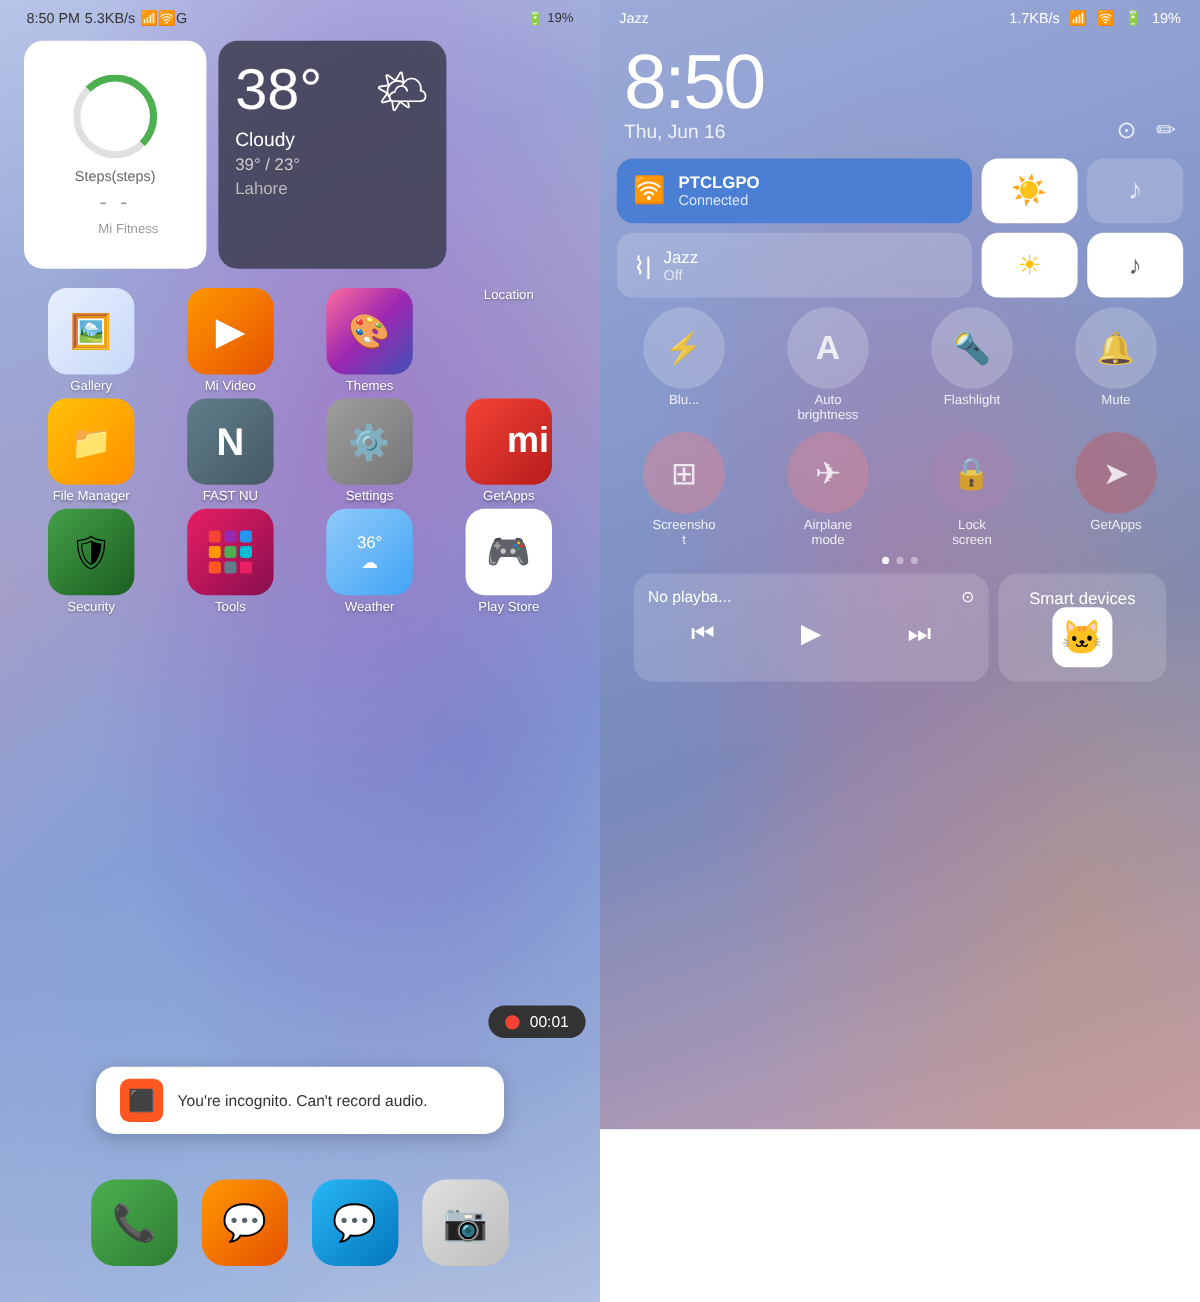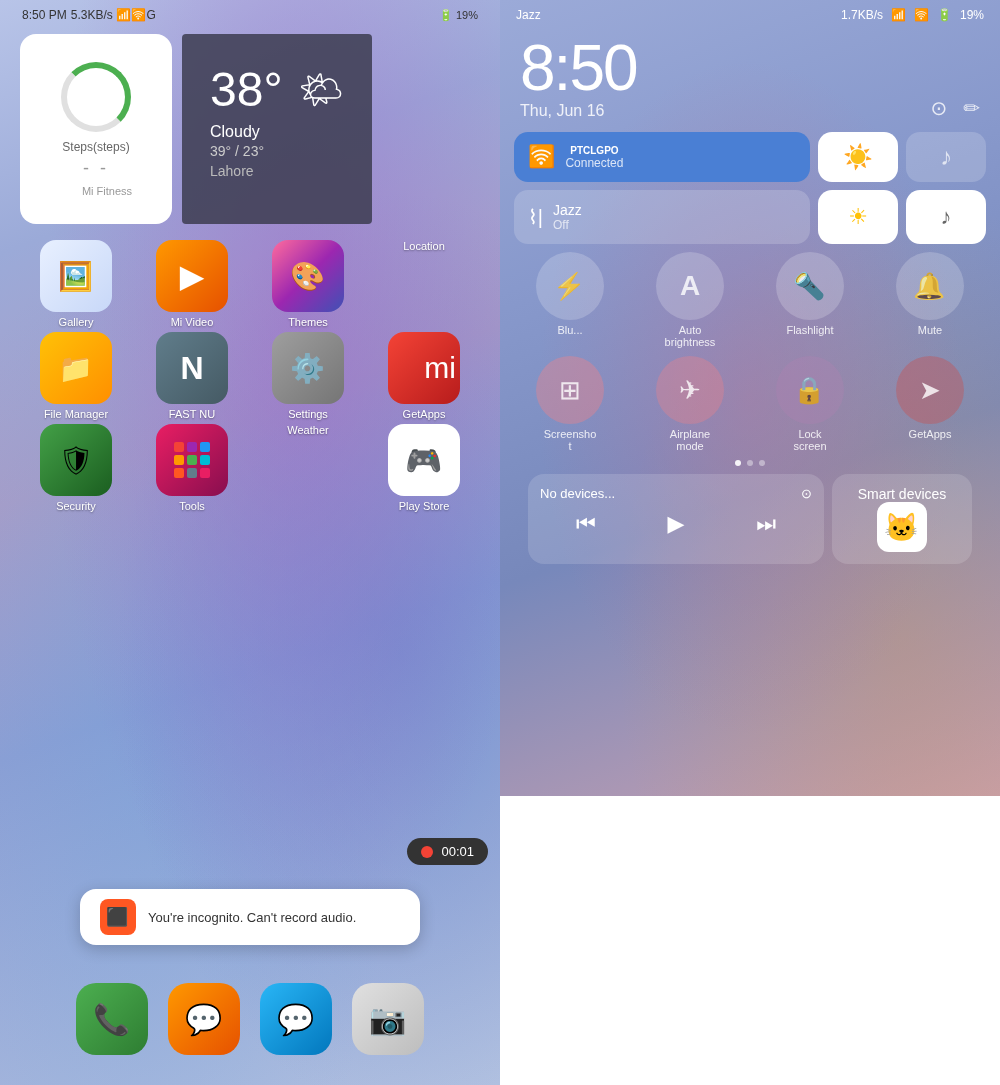--- a/index.html
+++ b/index.html
@@ -84,24 +84,24 @@
     }
     .mi-fitness-dashes {
       font-size: 18px;
       color: #999;
       letter-spacing: 3px;
       margin-top: 4px;
     }
 
     .weather-widget {
       background: rgba(60,60,80,0.85);
-      border-radius: 4px;
+      border-radius: 16px;
       width: 190px;
       height: 190px;
-      padding: 28px;
+      padding: 14px;
       color: white;
     }
     .weather-top {
       display: flex;
       align-items: center;
       justify-content: space-between;
     }
     .weather-temp {
       font-size: 48px;
       font-weight: 300;
@@ -256,21 +256,21 @@
       justify-content: center;
       font-size: 30px;
     }
     .dock-phone { background: linear-gradient(135deg, #4caf50, #2e7d32); }
     .dock-messages { background: linear-gradient(135deg, #ff9800, #e65100); }
     .dock-chat { background: linear-gradient(135deg, #29b6f6, #0277bd); }
 
     
     .right-panel {
       width: 500px;
-      height: 796px;
+      height: 941px;
       background: linear-gradient(160deg, #9baad8 0%, #8899cc 30%, #7788bb 60%, #c8a0b0 100%);
       position: relative;
       overflow: hidden;
     }
 
     .right-bg {
       position: absolute;
       top: 0; left: 0; right: 0; bottom: 0;
       background:
         radial-gradient(ellipse at 50% 50%, rgba(180,120,160,0.5) 0%, transparent 60%),
@@ -334,21 +334,21 @@
       flex: 1;
       background: #4a7fd4;
       border-radius: 14px;
       padding: 12px 14px;
       display: flex;
       align-items: center;
       gap: 10px;
       color: white;
     }
     .wifi-icon { font-size: 22px; }
-    .wifi-info .wifi-name { font-size: 10px; font-weight: 600; text-align: center; }
+    .wifi-info .wifi-name { font-size: 14px; font-weight: 600; text-align: center; }
     .wifi-info .wifi-status { font-size: 12px; color: rgba(255,255,255,0.8); }
     .small-tile {
       width: 80px;
       background: rgba(255,255,255,0.18);
       border-radius: 14px;
       display: flex;
       align-items: center;
       justify-content: center;
       font-size: 24px;
       color: rgba(255,255,255,0.7);
@@ -571,21 +571,21 @@
         <div class="app-icon icon-fastnu" style="color:white;font-size:32px;font-weight:bold;">N</div>
         <span class="app-name">FAST NU</span>
       </div>
 
       <div class="app-item">
         <div class="app-icon icon-settings">⚙️</div>
         <span class="app-name">Settings</span>
       </div>
 
       <div class="app-item">
-        <div class="app-icon icon-getapps" style="color:white;font-size:30px;font-weight:normal;padding-left:32px;">mi</div>
+        <div class="app-icon icon-getapps" style="color:white;font-size:30px;font-weight:bold;padding-left:32px;">mi</div>
         <span class="app-name">GetApps</span>
       </div>
 
       <div class="app-item">
         <div class="app-icon icon-security">🛡</div>
         <span class="app-name">Security</span>
       </div>
 
       <div class="app-item">
         <div class="app-icon icon-tools">
@@ -598,20 +598,21 @@
             <div class="tools-dot" style="background:#00bcd4;"></div>
             <div class="tools-dot" style="background:#ff5722;"></div>
             <div class="tools-dot" style="background:#607d8b;"></div>
             <div class="tools-dot" style="background:#e91e63;"></div>
           </div>
         </div>
         <span class="app-name">Tools</span>
       </div>
 
       <div class="app-item">
+        <div class="app-icon icon-weather" style="color:white;font-size:14px;text-align:center;font-weight:500;">36°<br>☁</div>
         <span class="app-name">Weather</span>
       </div>
 
       <div class="app-item">
         <div class="app-icon" style="background:white;font-size:30px;">🎮</div>
         <span class="app-name">Play Store</span>
       </div>
     </div>
   </div>
 
@@ -760,21 +761,21 @@
 
       <div class="dots-row">
         <div class="dot active"></div>
         <div class="dot"></div>
         <div class="dot"></div>
       </div>
 
       <div class="bottom-tiles">
         <div class="media-tile">
           <div class="media-top">
-            <span>No devices...</span>
+            <span>No playba...</span>
             <span>⊙</span>
           </div>
           <div class="media-controls">
             <span>⏮</span>
             <span>▶</span>
             <span>⏭</span>
           </div>
         </div>
         <div class="smart-tile">
           <span class="smart-label">Smart devices</span>

